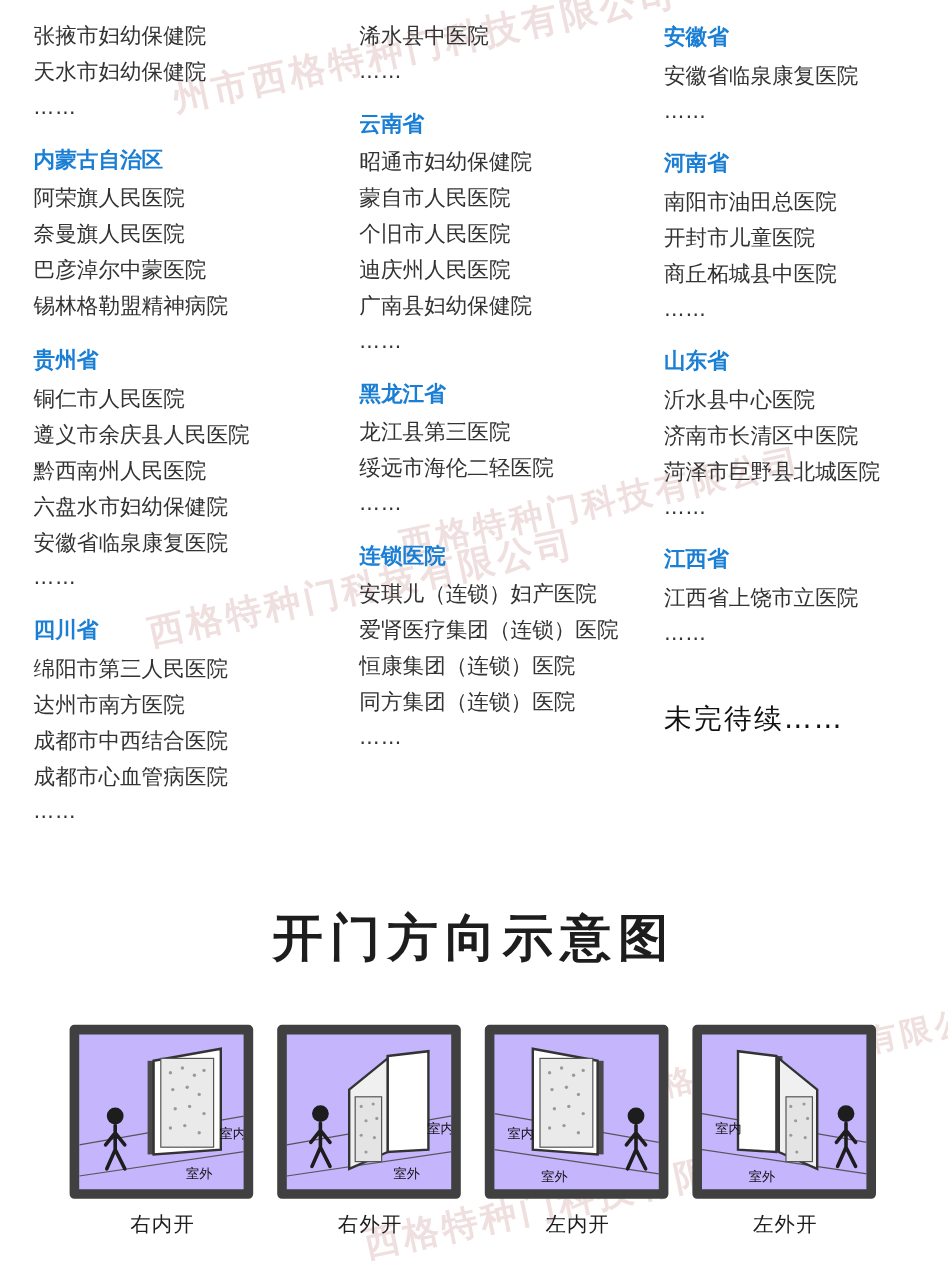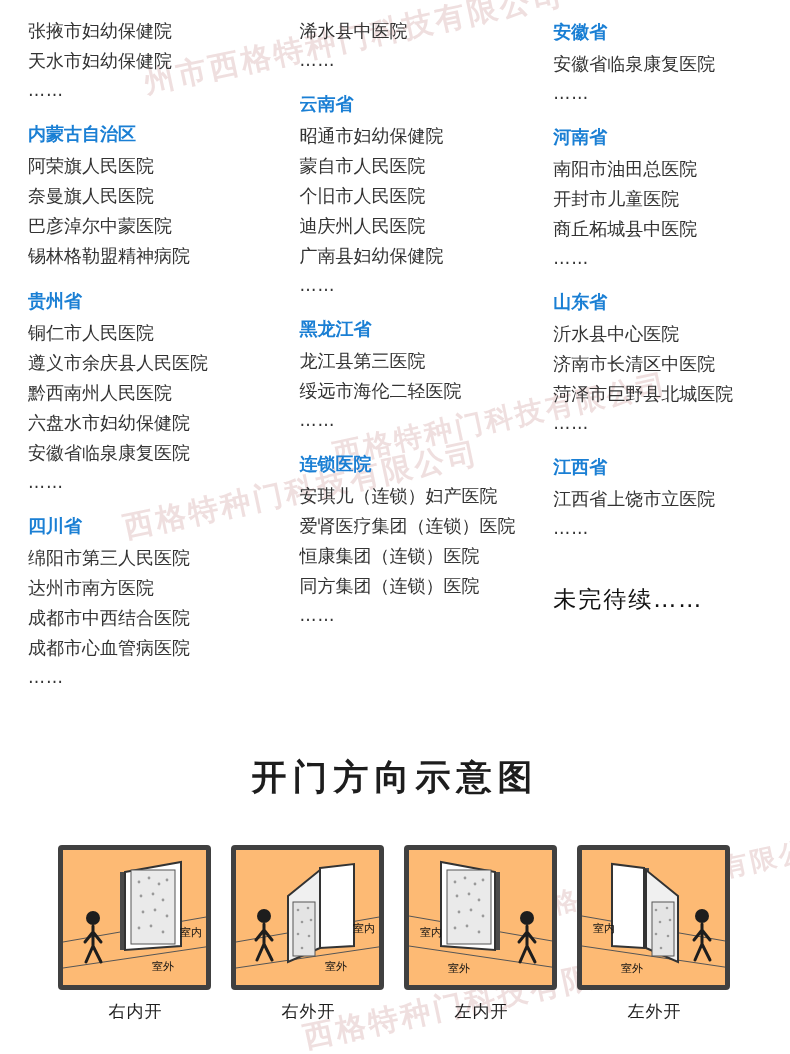--- a/index.html
+++ b/index.html
@@ -86,43 +86,43 @@
   }
 
   
   .door-section {
     position: relative;
     z-index: 2;
     margin-top: 42px;
   }
   .door-heading {
     text-align: center;
-    font-size: 35px;
+    font-size: 42px;
     font-weight: 700;
     letter-spacing: 6px;
     color: #1d1d1d;
     margin: 0 0 44px 0;
   }
   .door-row {
     display: flex;
     justify-content: center;
     gap: 18px;
   }
   .door-cell {
     width: 155px;
     text-align: center;
   }
   .door-box {
     width: 153px;
     height: 145px;
-    border: 5px solid #404040;
+    border: 8px solid #404040;
     border-radius: 4px;
     box-sizing: border-box;
     position: relative;
-    background: #fdba74;
+    background: #c4b5fd;
     overflow: hidden;
   }
   .door-caption {
     margin-top: 10px;
     font-size: 17px;
     color: #1d1d1d;
     letter-spacing: 1px;
   }
   .door-svg { display: block; }
 </style>

